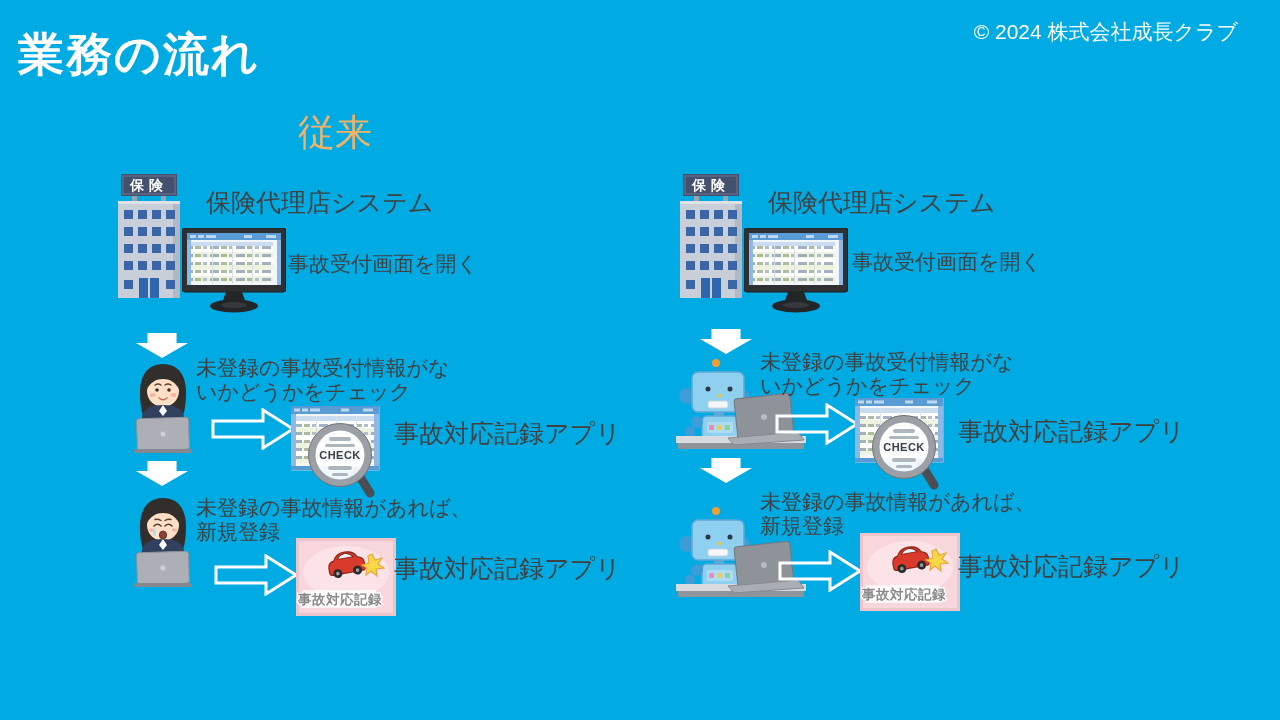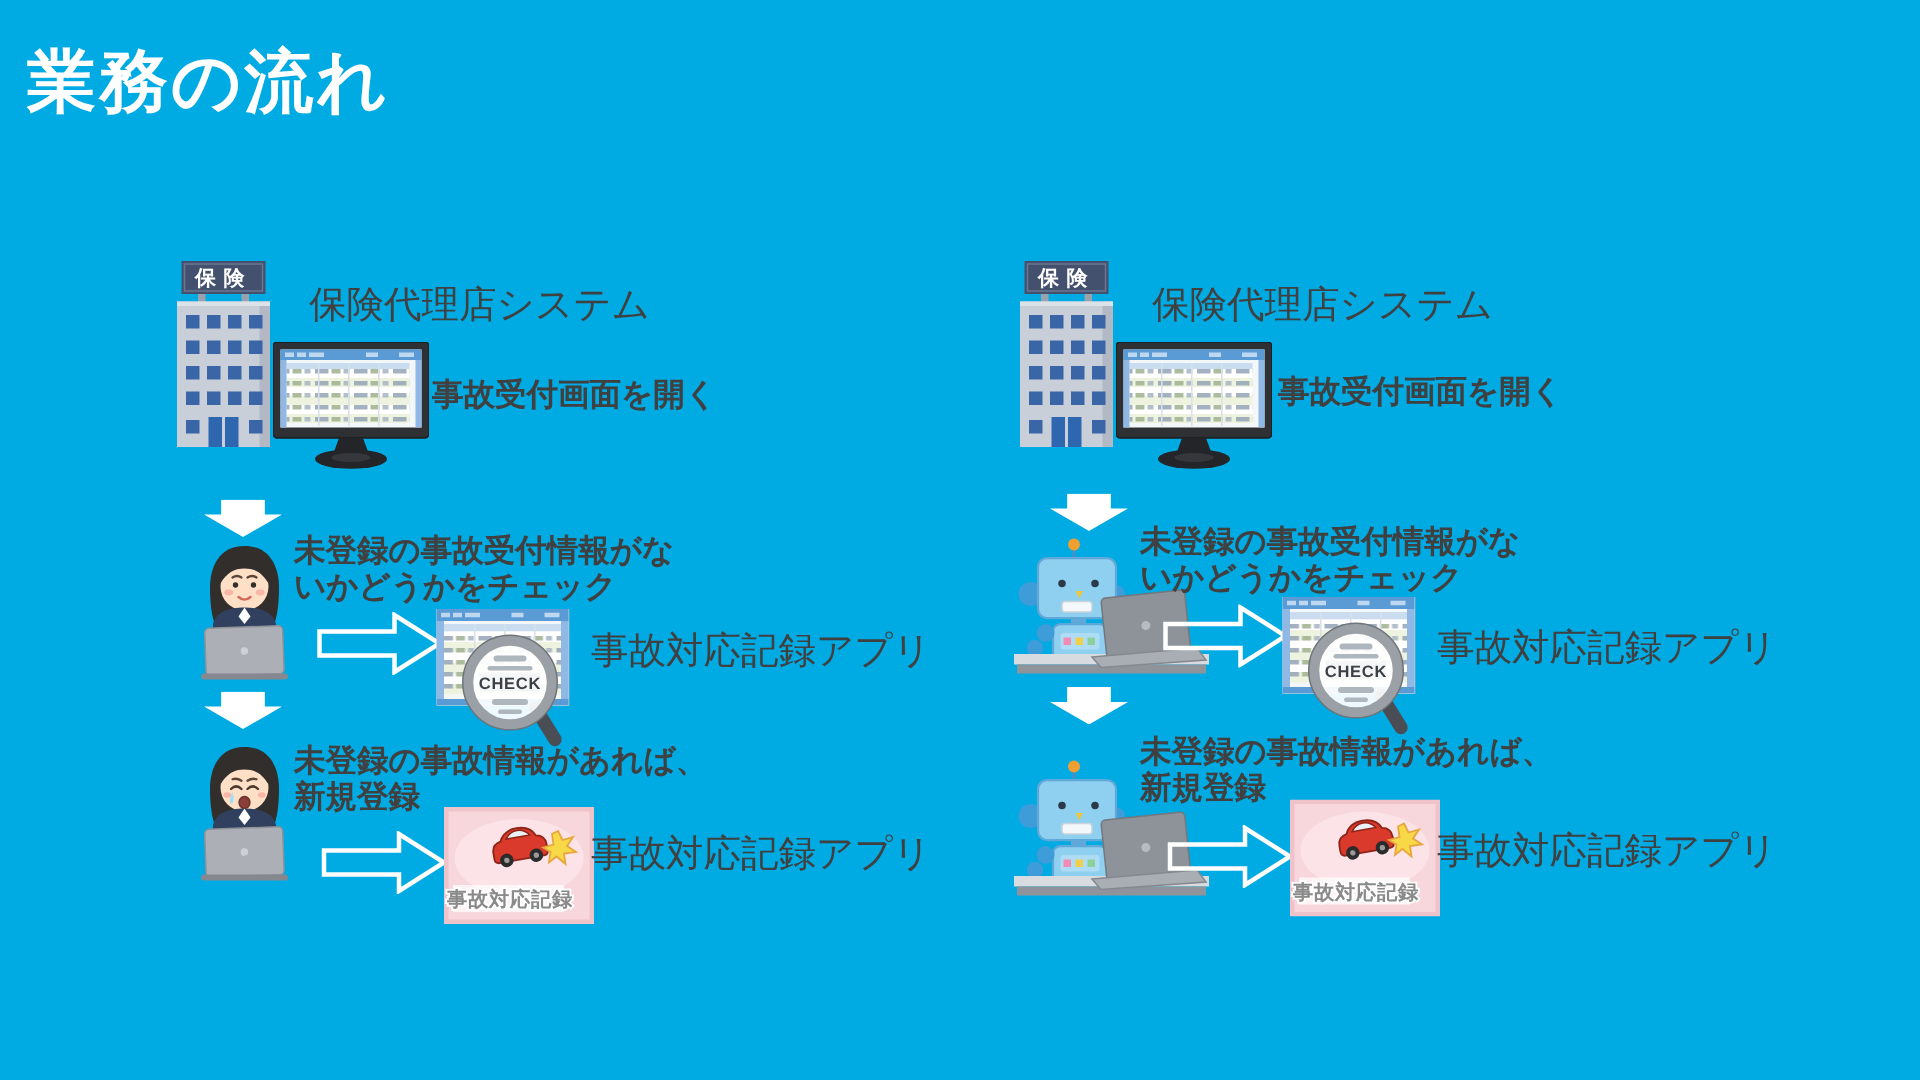--- a/index.html
+++ b/index.html
@@ -8,34 +8,36 @@
   .abs{position:absolute;}
   .slide-title{position:absolute;left:18px;top:24px;font-size:46px;font-weight:bold;letter-spacing:2px;}
   .copyright{position:absolute;right:42px;top:18px;font-size:21px;font-weight:500;}
   .col{position:absolute;top:100px;width:565px;height:585px;}
   .col-left{left:108px;}
   .col-right{left:670px;}
   .col-header{position:absolute;left:112px;top:8px;width:230px;text-align:center;
               font-size:37px;font-weight:500;color:#F4B266;}
   .lbl{position:absolute;white-space:nowrap;color:#404040;}
   .lbl-lg{font-size:25px;font-weight:500;}
-  .lbl-md{font-size:21px;line-height:24px;font-weight:700;}
+  .lbl-md{font-size:21px;line-height:24px;font-weight:400;}
   .arrow-down{position:absolute;width:52px;height:25px;background:#ffffff;
               clip-path:polygon(22% 0,78% 0,78% 40%,100% 40%,50% 100%,0 40%,22% 40%);}
   svg{display:block;}
   svg text{font-family:"Liberation Sans",sans-serif;}
 </style>
 </head>
 <body>
 
 <div class="slide">
 
   <div class="slide-title">業務の流れ</div>
+  <div class="copyright">© 2024 株式会社成長クラブ</div>
 
   <div class="col col-left">
+    <div class="col-header">従来</div>
 
     <svg class="abs" style="left:10px;top:74px;" width="62" height="124" viewBox="0 0 62 124">
       <rect x="14" y="20" width="5" height="8" fill="#9AA2AE"></rect>
         <rect x="43" y="20" width="5" height="8" fill="#9AA2AE"></rect>
       <rect x="3" y="0" width="56" height="22" fill="#44516E"></rect>
       <rect x="5" y="2" width="52" height="18" fill="none" stroke="#6B7690" stroke-width="1"></rect>
       <text x="31" y="16" text-anchor="middle" font-size="14" font-weight="bold" fill="#fff" letter-spacing="5">保険</text>
       <rect x="0" y="27" width="62" height="97" fill="#C9CFD9"></rect>
       <rect x="55" y="27" width="7" height="97" fill="#B2B9C5"></rect>
       <rect x="0" y="27" width="62" height="3" fill="#DDE1E8"></rect>

